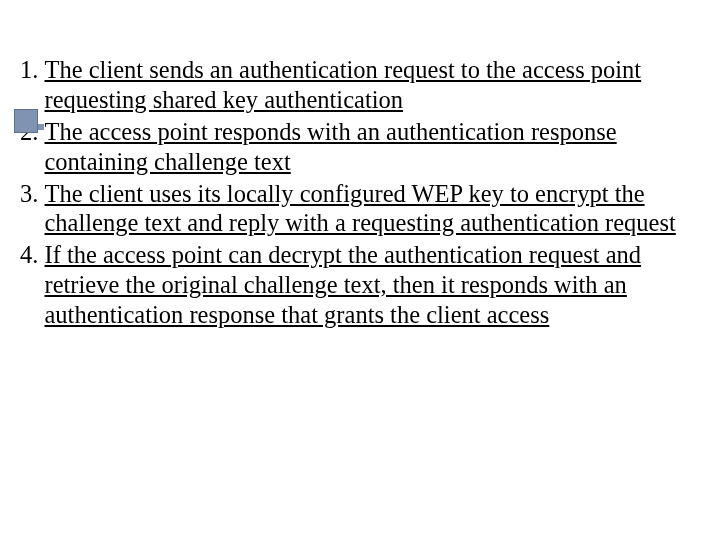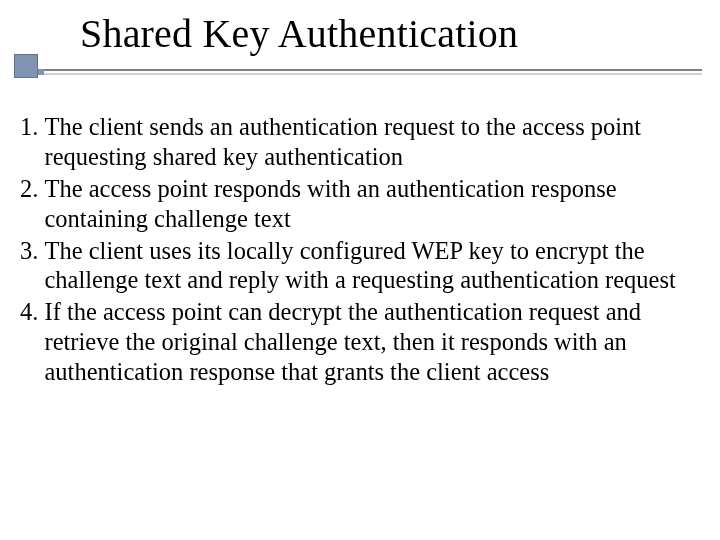--- a/index.html
+++ b/index.html
@@ -70,32 +70,28 @@
     font-size: 24.5px;
     line-height: 1.22;
     margin-bottom: 2px;
   }
   .num {
     flex: 0 0 auto;
     white-space: pre;
   }
   .txt {
     flex: 1 1 auto;
+    text-decoration: underline;
   }
 </style>
 </head>
 <body>
 
 <div class="slide">
 
-  <div class="title-area">
-    <h1 class="title-text">Shared Key Authentication</h1>
-    <div class="title-rule"></div>
-    <div class="title-rule-shadow"></div>
-  </div>
 
   <div class="corner-square"></div>
   <div class="notch"></div>
 
   <div class="body">
     <div class="item">
       <span class="num">1. </span>
       <span class="txt">The client sends an authentication request to the access point requesting shared key authentication</span>
     </div>
     <div class="item">

